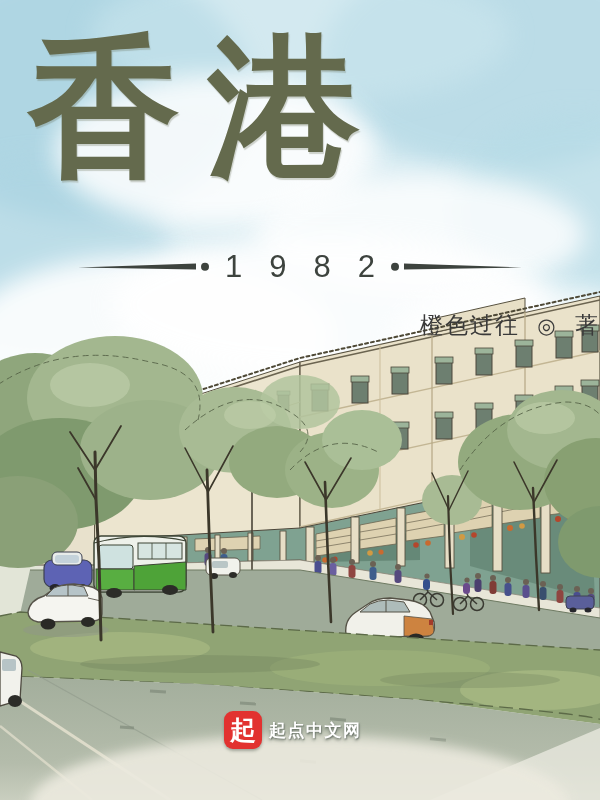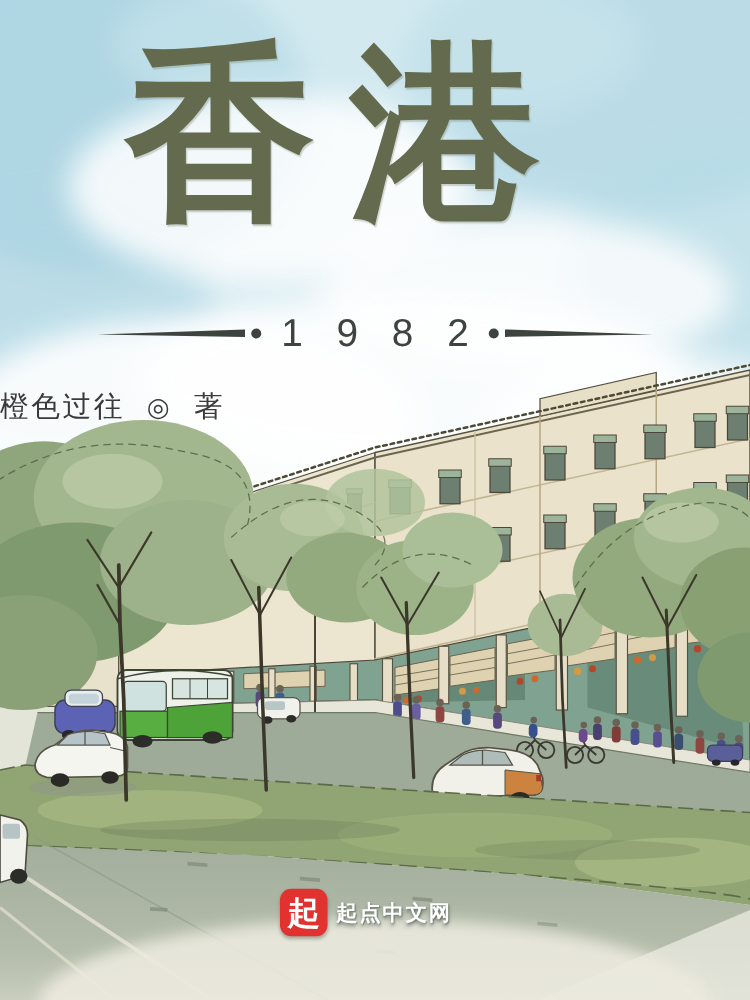--- a/index.html
+++ b/index.html
@@ -7,21 +7,21 @@
     width:600px;height:800px;overflow:hidden;position:relative;
     background:#eef2ef;
     font-family:"Liberation Sans", sans-serif;
   }
   .cover{position:absolute;inset:0;width:600px;height:800px;}
   .scene{position:absolute;inset:0;width:600px;height:800px;display:block;}
 
   
   .title{
     position:absolute;top:18px;left:0;width:532px;margin:0;
-    text-align:center;
+    text-align:left;
     font-size:152px;line-height:1.18;font-weight:700;
     letter-spacing:28px;padding-left:28px;box-sizing:border-box;
     color:#646a4d;
     text-shadow:1px 2px 1px rgba(95,100,75,.28);
     font-family:"Liberation Sans", sans-serif;
   }
 
   
   .year-row{
     position:absolute;top:248px;left:0;width:600px;height:38px;
@@ -30,21 +30,21 @@
   .year{
     font-size:31px;color:#3d433e;
     letter-spacing:27px;margin-right:-27px;
     font-family:Liberation Sans, sans-serif;
   }
   .divider-svg{display:block;}
 
   
   .byline{
     position:absolute;top:310px;left:0;width:600px;
-    text-align:left;font-size:23px;color:#3a3a3a;letter-spacing:2px;
+    text-align:right;font-size:23px;color:#3a3a3a;letter-spacing:2px;
   }
   .byline .sep{margin:0 9px;font-size:21px;}
 
   
   .publisher{
     position:absolute;left:224px;top:710px;height:40px;
     display:flex;align-items:center;gap:7px;
   }
   .logo-square{
     width:38px;height:38px;border-radius:9px;background:#e23230;

